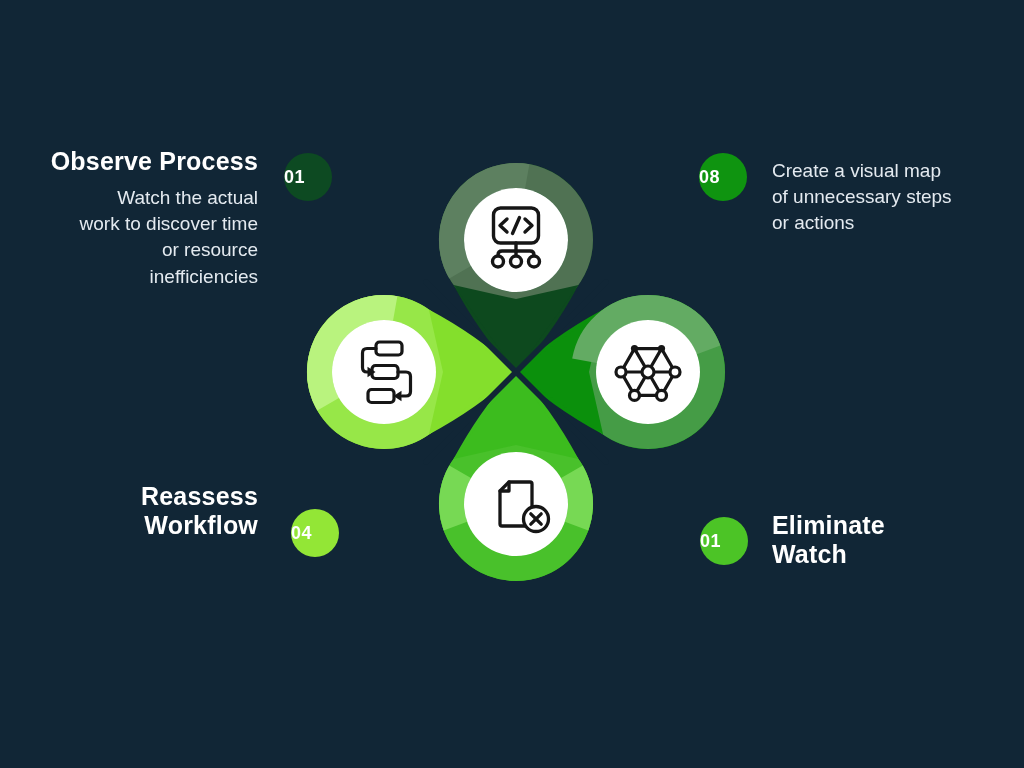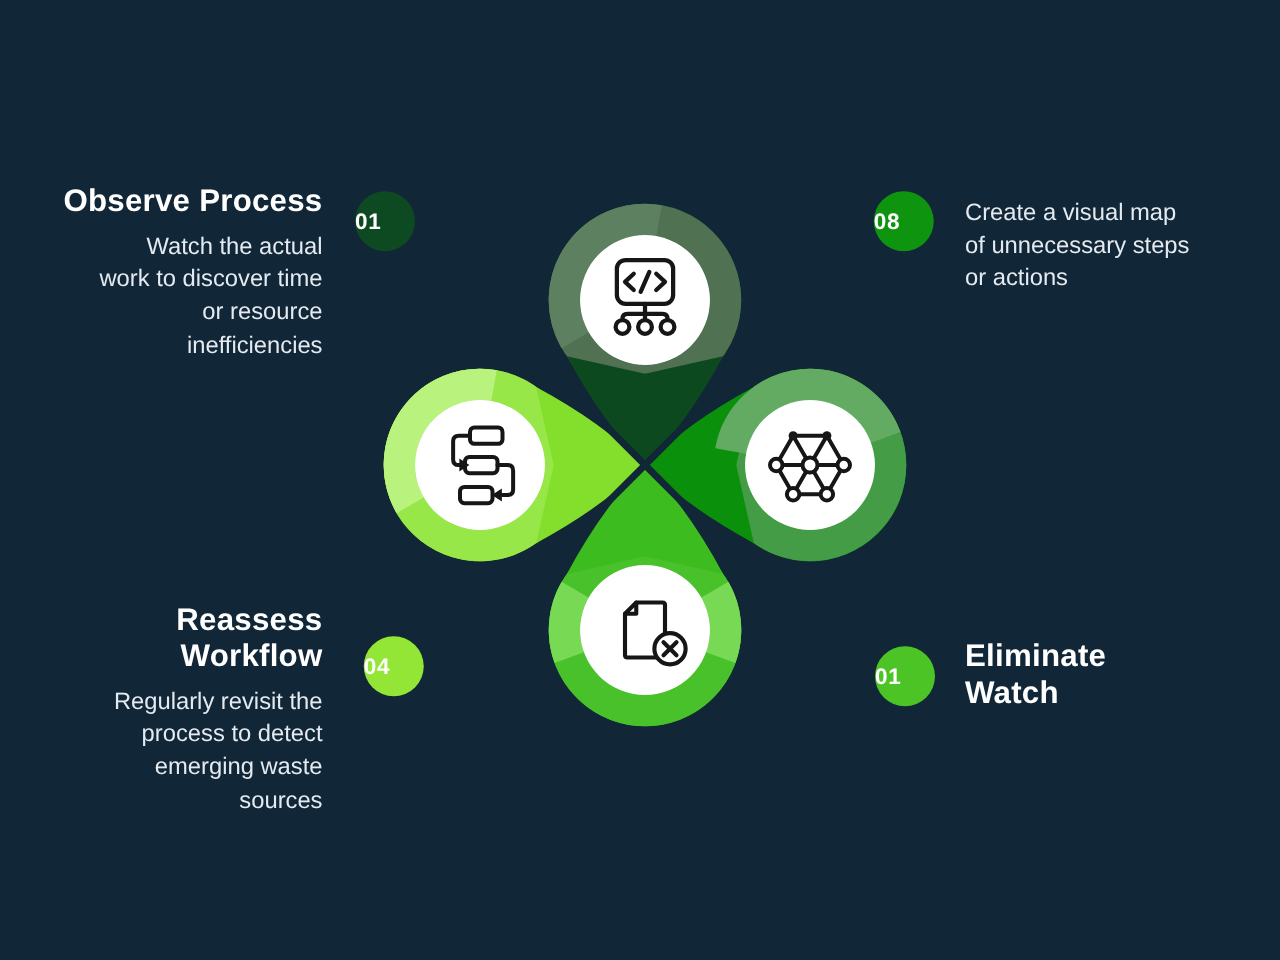--- a/index.html
+++ b/index.html
@@ -145,17 +145,16 @@
 
 <div class="card-text card-br-text">
   <h2>Eliminate Watch</h2>
 </div>
 <div class="badge badge-03" style="background-color: rgb(76, 196, 38);">
   <span>01</span>
 </div>
 
 <div class="card-text card-bl-text align-right">
   <h2>Reassess Workflow</h2>
-  <p>Regularly revisit the process to detect emerging waste sources</p>
 </div>
 <div class="badge badge-04" style="background-color: rgb(147, 230, 54);">
   <span>04</span>
 </div>
 
 </body></html>

